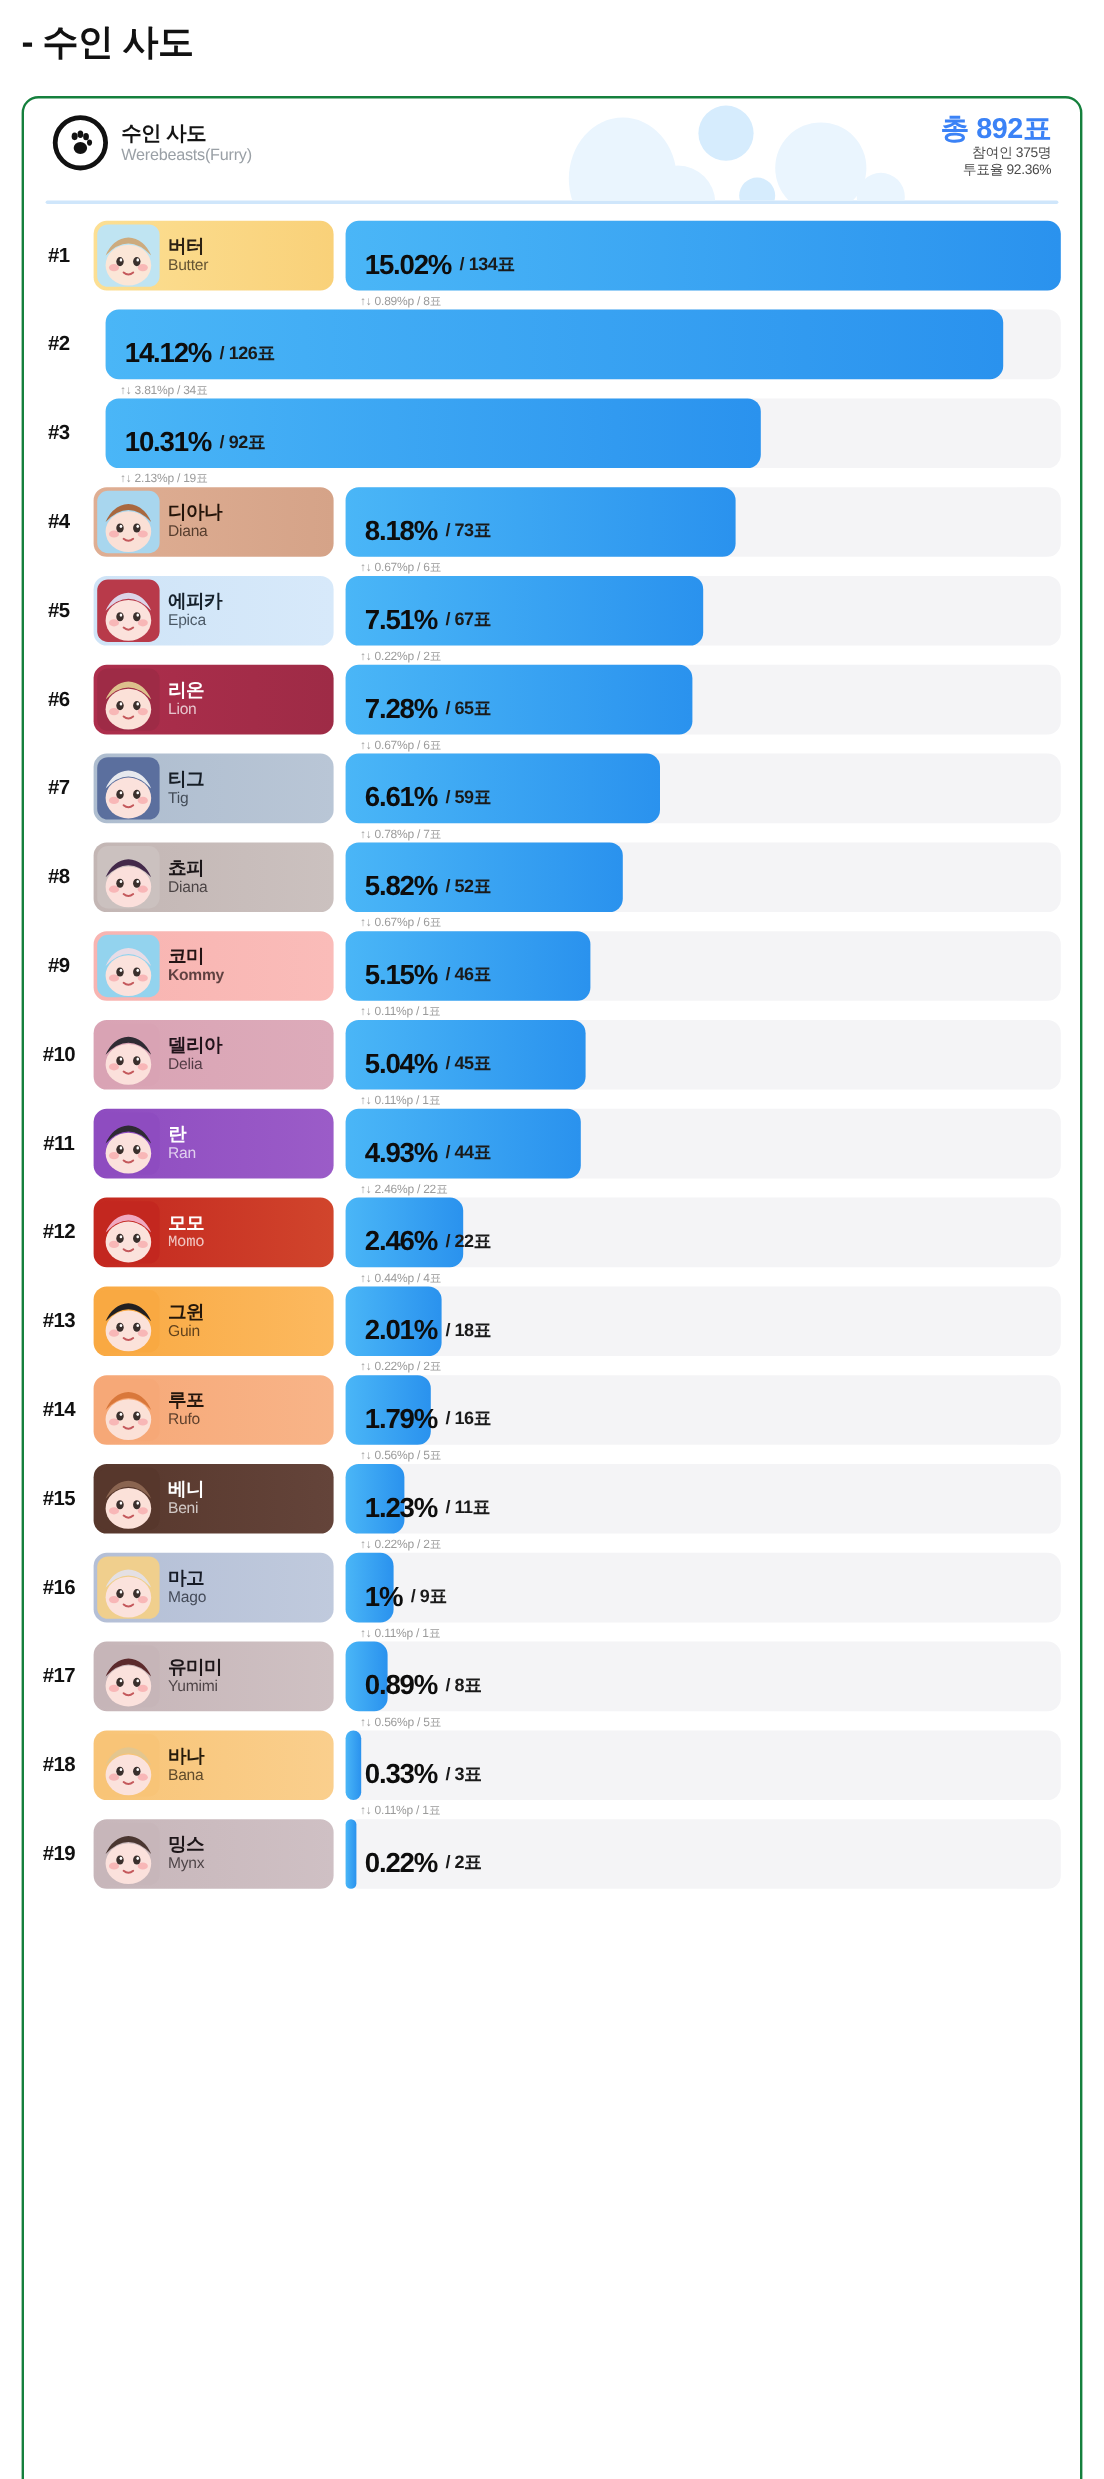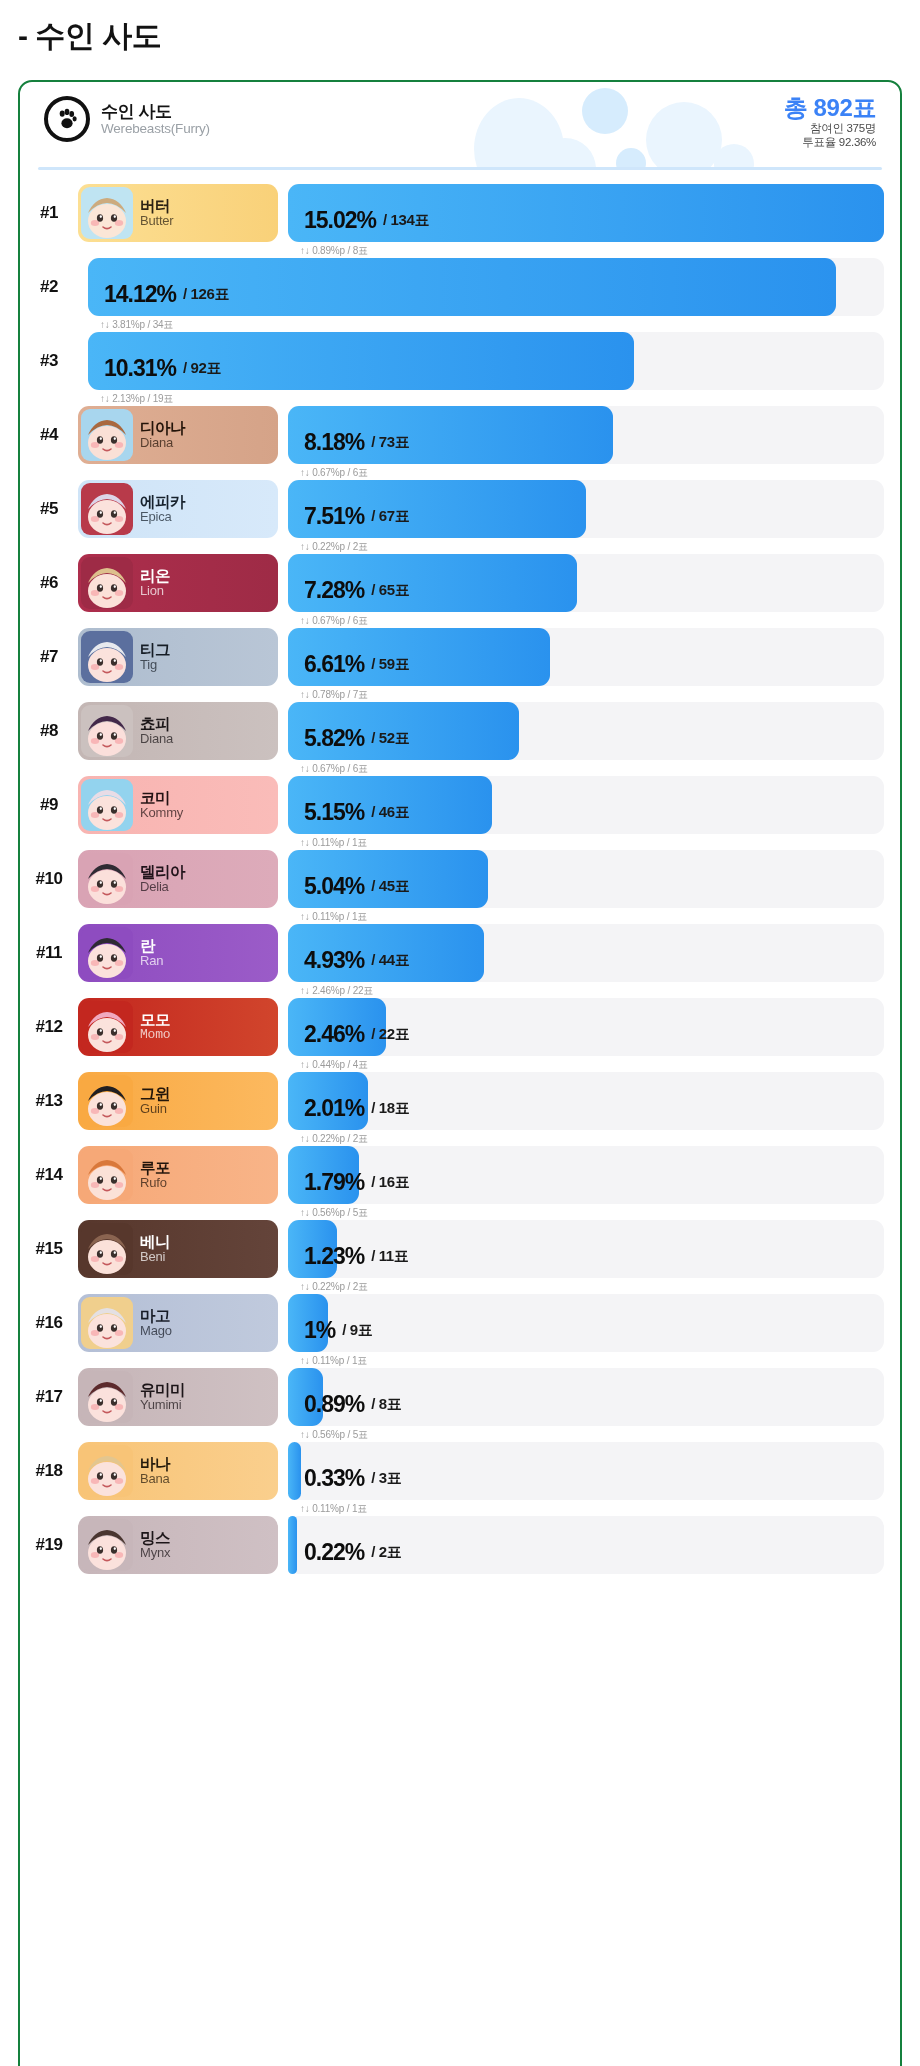--- a/index.html
+++ b/index.html
@@ -340,21 +340,21 @@
               <ellipse cx="38" cy="36" rx="4.2" ry="3" fill="#f7a8ab" opacity="0.75"></ellipse>
               <ellipse cx="19" cy="31" rx="3.1" ry="3.8" fill="#3a2f2c"></ellipse>
               <ellipse cx="33" cy="31" rx="3.1" ry="3.8" fill="#3a2f2c"></ellipse>
               <ellipse cx="19.8" cy="29.6" rx="1.1" ry="1.3" fill="#fff"></ellipse>
               <ellipse cx="33.8" cy="29.6" rx="1.1" ry="1.3" fill="#fff"></ellipse>
               <path d="M22 40 q4 3.4 8 0" stroke="#c4595c" stroke-width="1.6" fill="none" stroke-linecap="round"></path>
             </svg>
           </div>
           <div class="who">
             <div class="ko" style="color:#241314;">코미</div>
-            <div class="en" style="color:#241314;">Kommy</div>
+            <div class="en" style="color:#241314;font-weight:bold;">Kommy</div>
           </div>
         </div>
         <div class="bar-area">
           <div class="track"></div>
           <div class="bar" style="width:34.29%;"></div>
           <div class="bar-label">
             <span class="pct">5.15%</span>
             <span class="votes">/ 46표</span>
           </div>
           <div class="delta">↑↓ 0.11%p / 1표</div>

